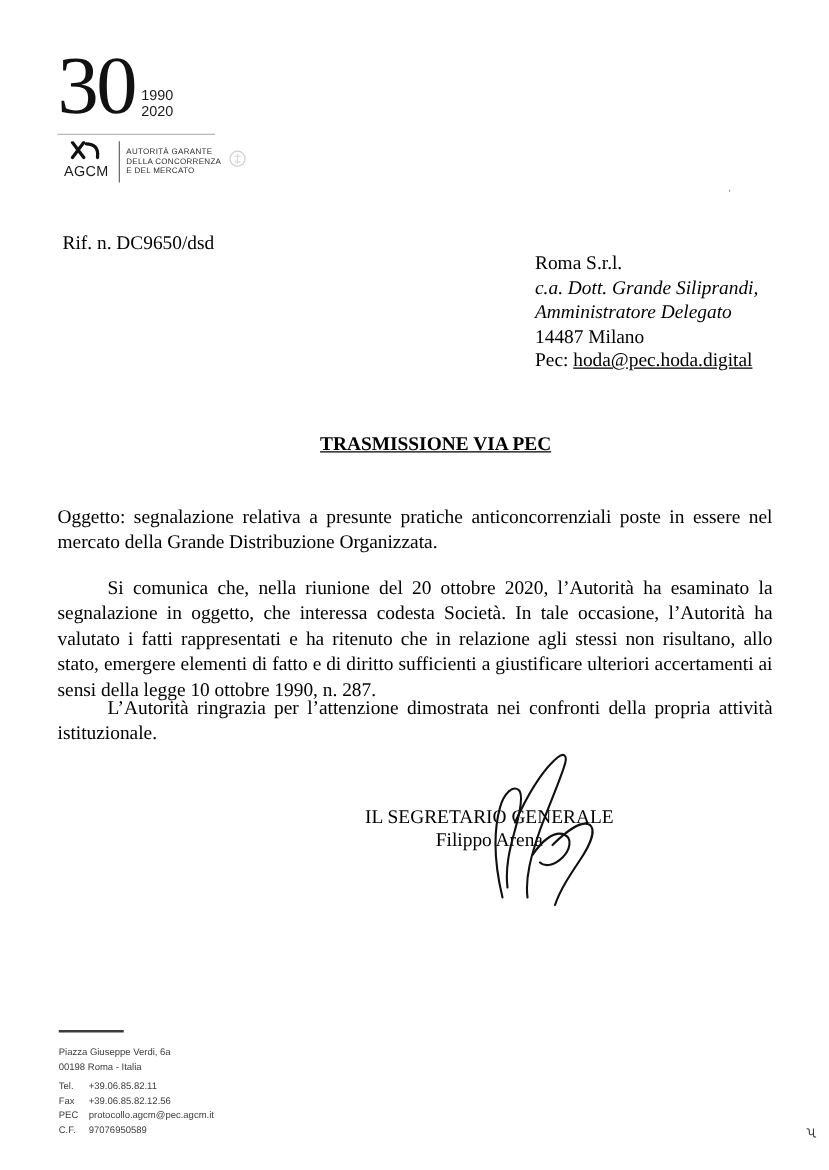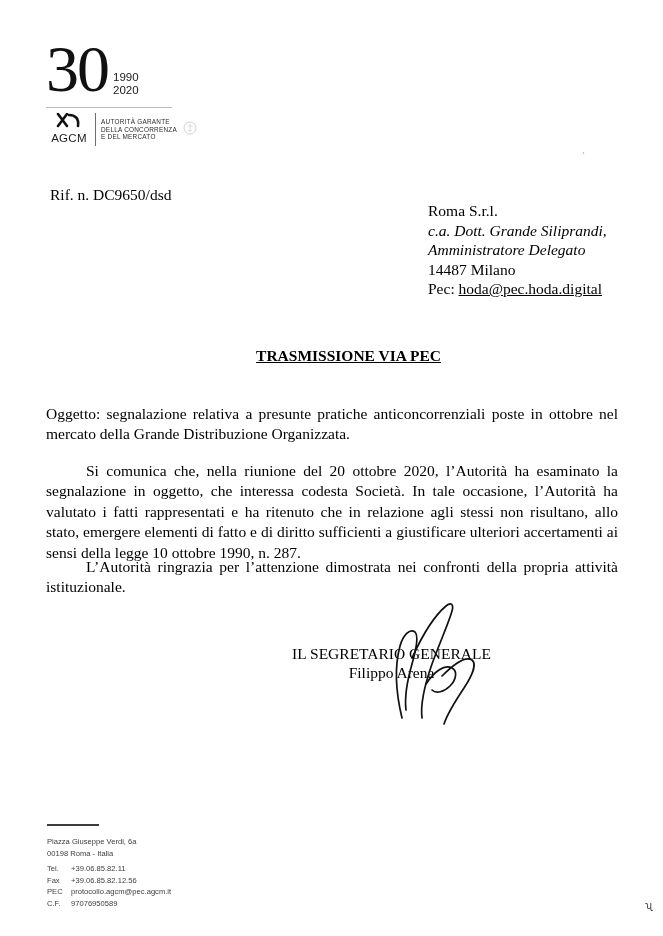--- a/index.html
+++ b/index.html
@@ -251,21 +251,21 @@
   <div class="addressee">
     <div>Roma S.r.l.</div>
     <div class="ital">c.a. Dott. Grande Siliprandi,</div>
     <div class="ital">Amministratore Delegato</div>
     <div>14487 Milano</div>
     <div><span>Pec: </span><span class="mail">hoda@pec.hoda.digital</span></div>
   </div>
 
   <div class="doc-title"><span>TRASMISSIONE VIA PEC</span></div>
 
-  <div class="para p-oggetto">Oggetto: segnalazione relativa a presunte pratiche anticoncorrenziali poste in ottobre nel mercato della Grande Distribuzione Organizzata.</div>
+  <div class="para p-oggetto">Oggetto: segnalazione relativa a presunte pratiche anticoncorrenziali poste in essere nel mercato della Grande Distribuzione Organizzata.</div>
   <div class="para p-one">Si comunica che, nella riunione del 20 ottobre 2020, l’Autorità ha esaminato la segnalazione in oggetto, che interessa codesta Società. In tale occasione, l’Autorità ha valutato i fatti rappresentati e ha ritenuto che in relazione agli stessi non risultano, allo stato, emergere elementi di fatto e di diritto sufficienti a giustificare ulteriori accertamenti ai sensi della legge 10 ottobre 1990, n. 287.</div>
   <div class="para p-two">L’Autorità ringrazia per l’attenzione dimostrata nei confronti della propria attività istituzionale.</div>
 
   <div class="sig-block">
     <div>IL SEGRETARIO GENERALE</div>
     <div>Filippo Arena</div>
   </div>
 
   <div class="sig-ink">
     <svg width="130" height="128" viewBox="0 0 130 128" aria-hidden="true">

